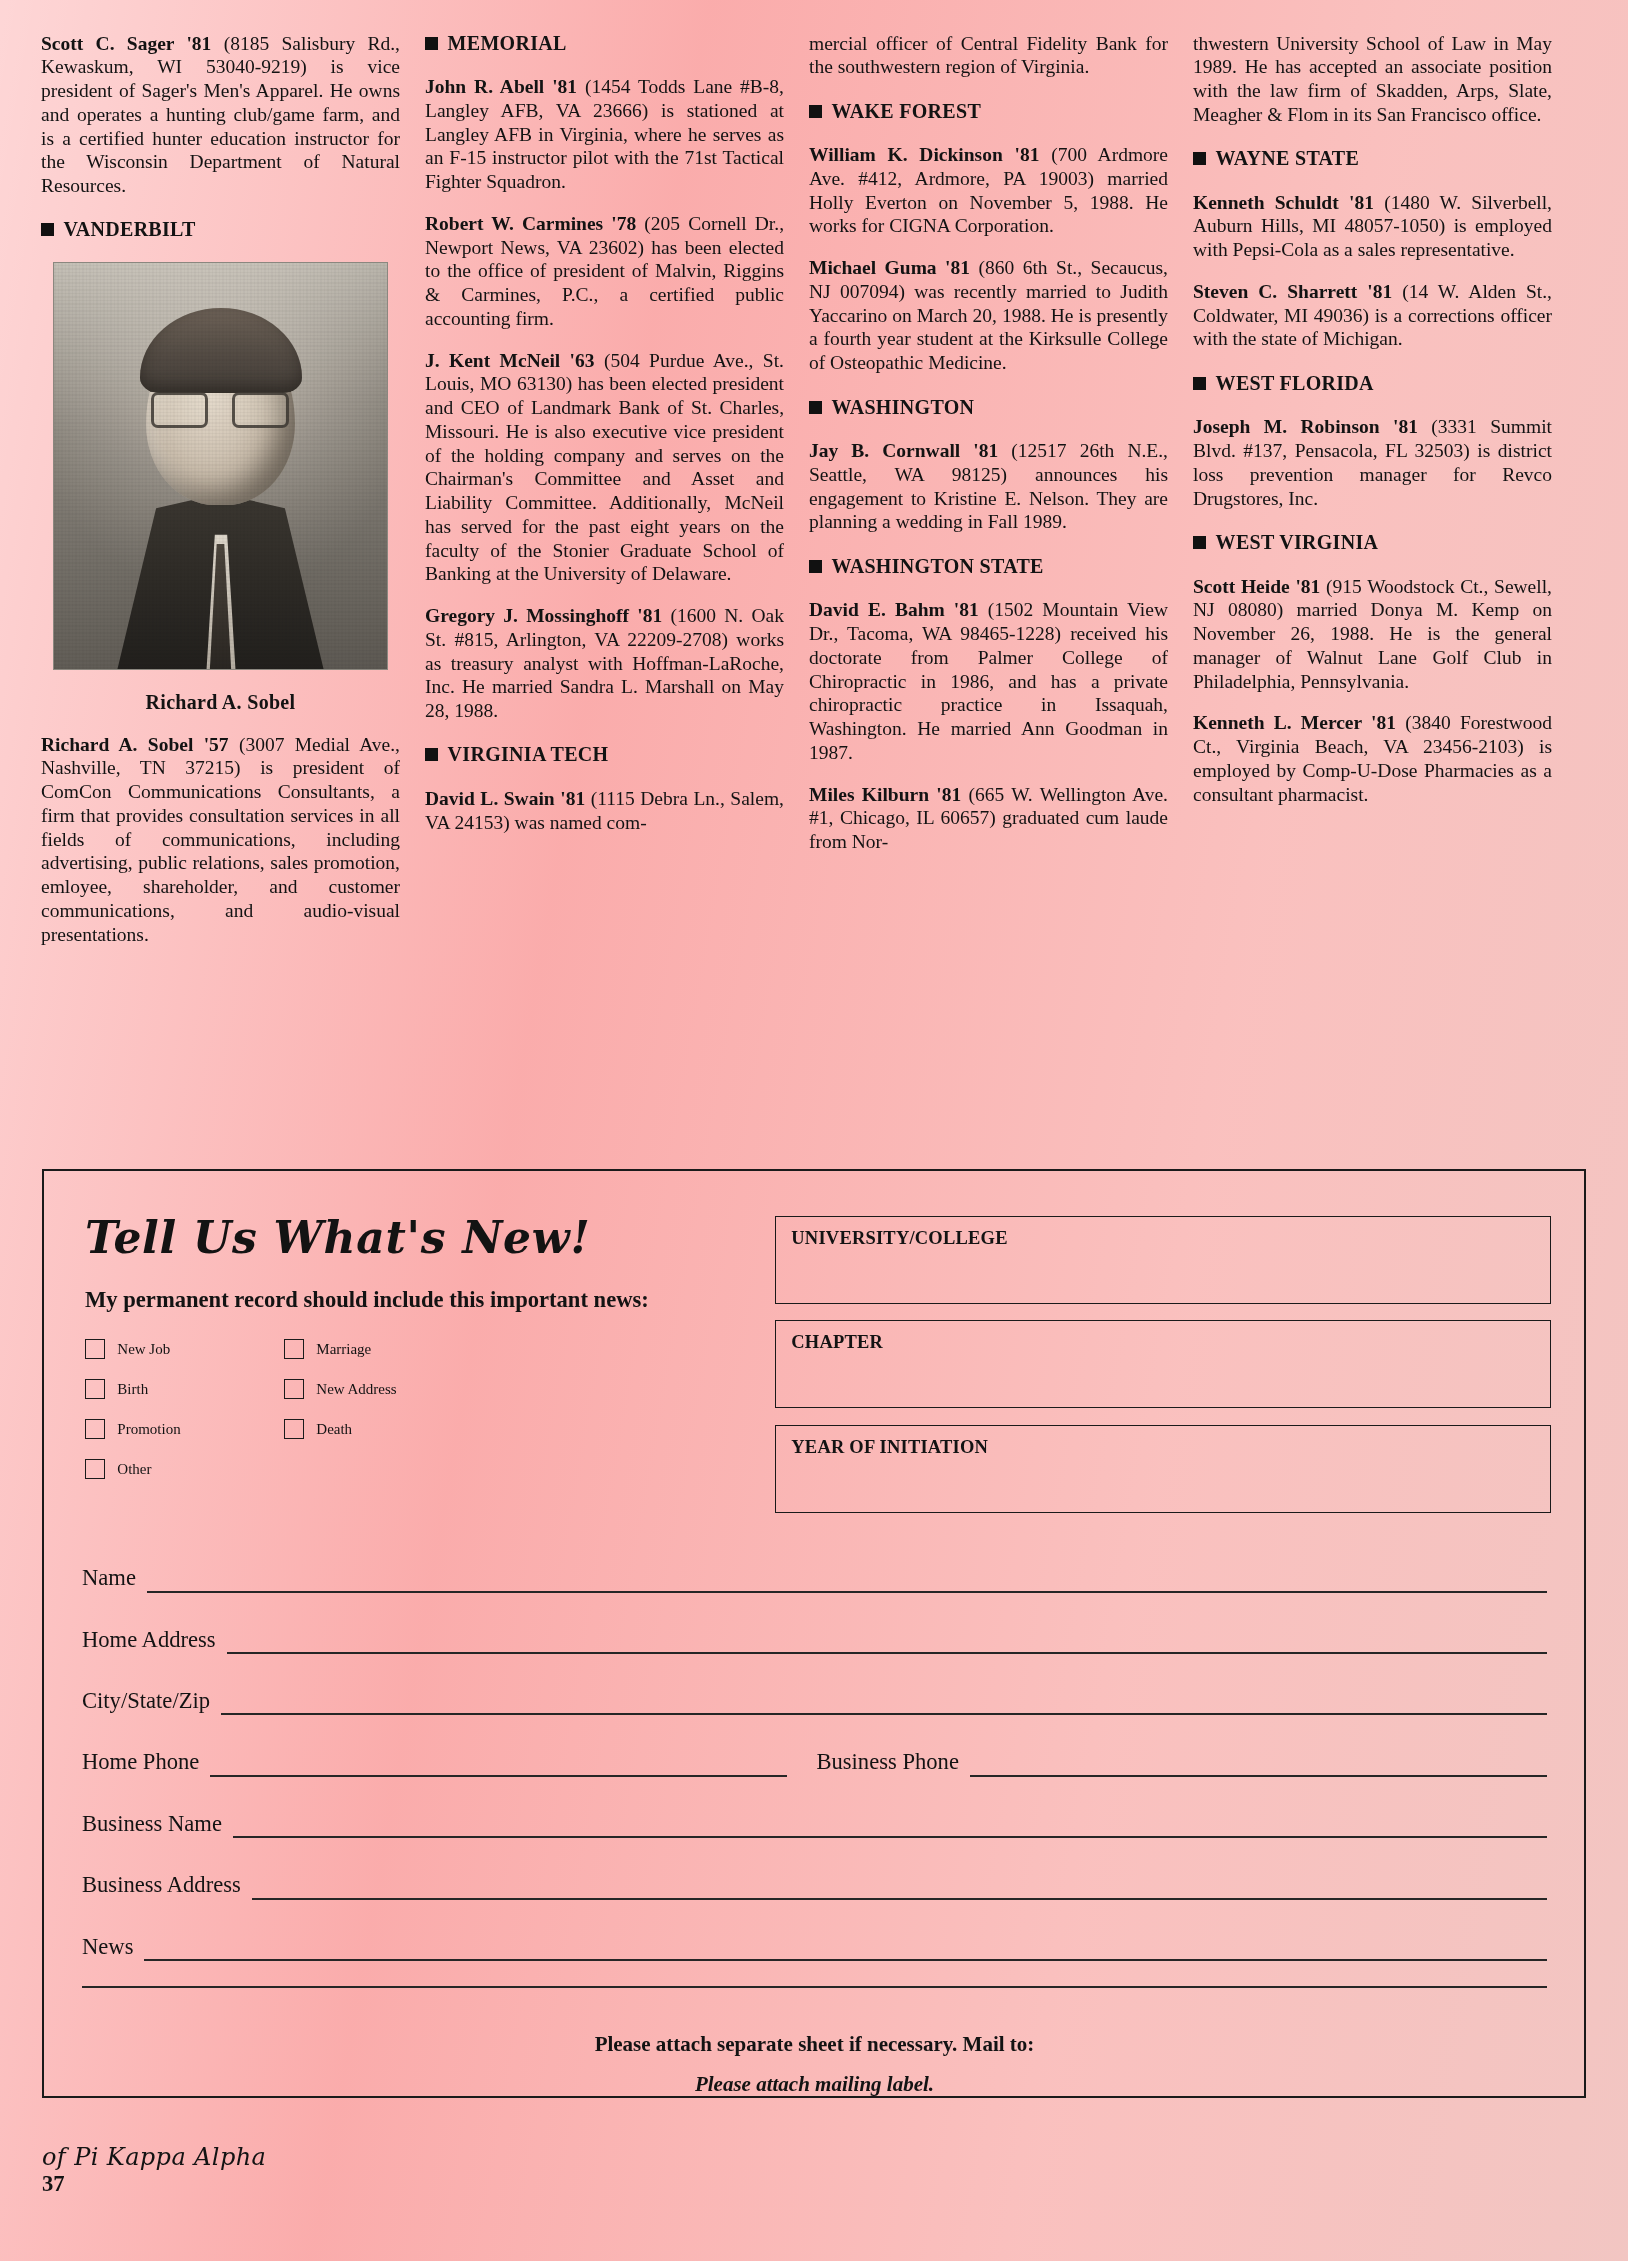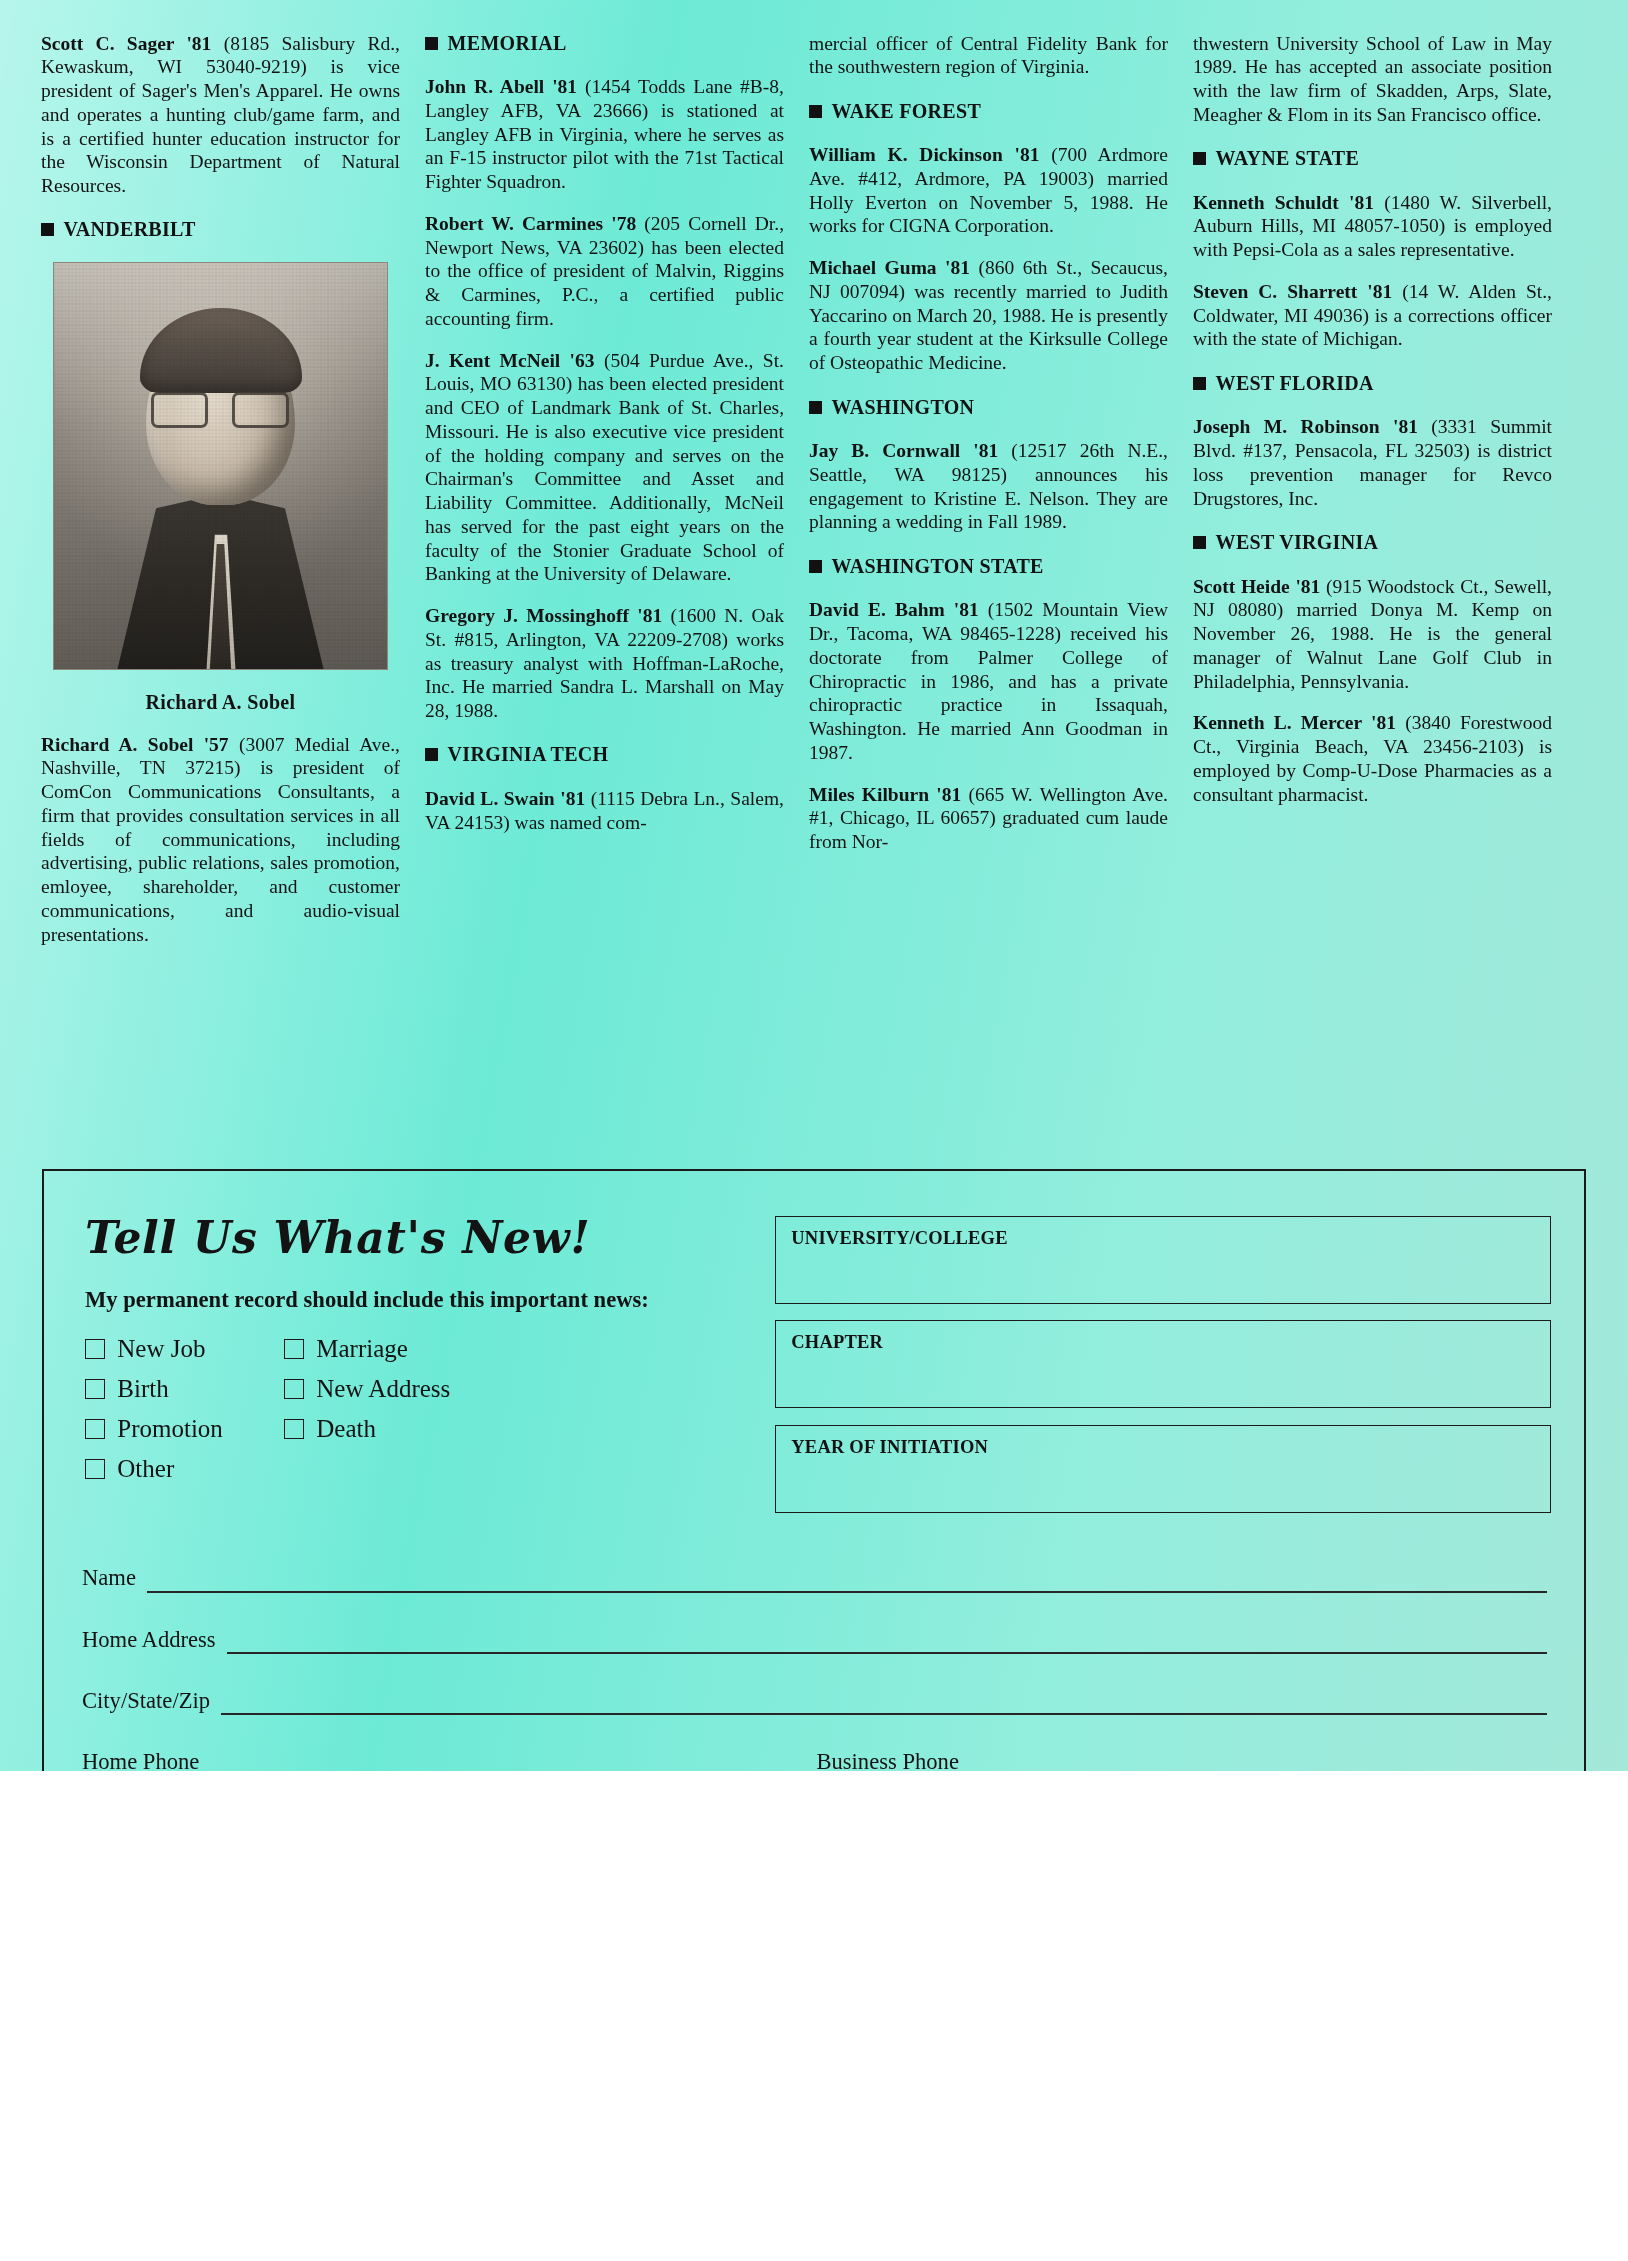--- a/index.html
+++ b/index.html
@@ -3,22 +3,22 @@
 <meta charset="utf-8">
 <style>
   html, body {
     margin: 0;
     padding: 0;
     background: #ffffff;
   }
   .page {
     position: relative;
     width: 1629px;
-    height: 1771px;
-    background: #5eead4;
+    height: 2261px;
+    background: #fca5a5;
     font-family: "Liberation Serif", "DejaVu Serif", serif;
     color: #131313;
     box-sizing: border-box;
     overflow: hidden;
   }
   
   .paper-tone {
     position: absolute;
     inset: 0;
     background:
@@ -199,21 +199,21 @@
   .check-grid {
     display: flex;
   }
   .check-col { width: 199px; }
   .check-col.right { width: auto; }
   .check-item {
     display: flex;
     align-items: center;
     gap: 12.3px;
     height: 40px;
-    font-size: 25px;
+    font-size: 15px;
   }
   .cbox {
     width: 18px;
     height: 18px;
     border: 1.7px solid #1b1b1b;
     flex: 0 0 18px;
   }
   .form-right {
     flex: 1;
     padding-right: 33px;

